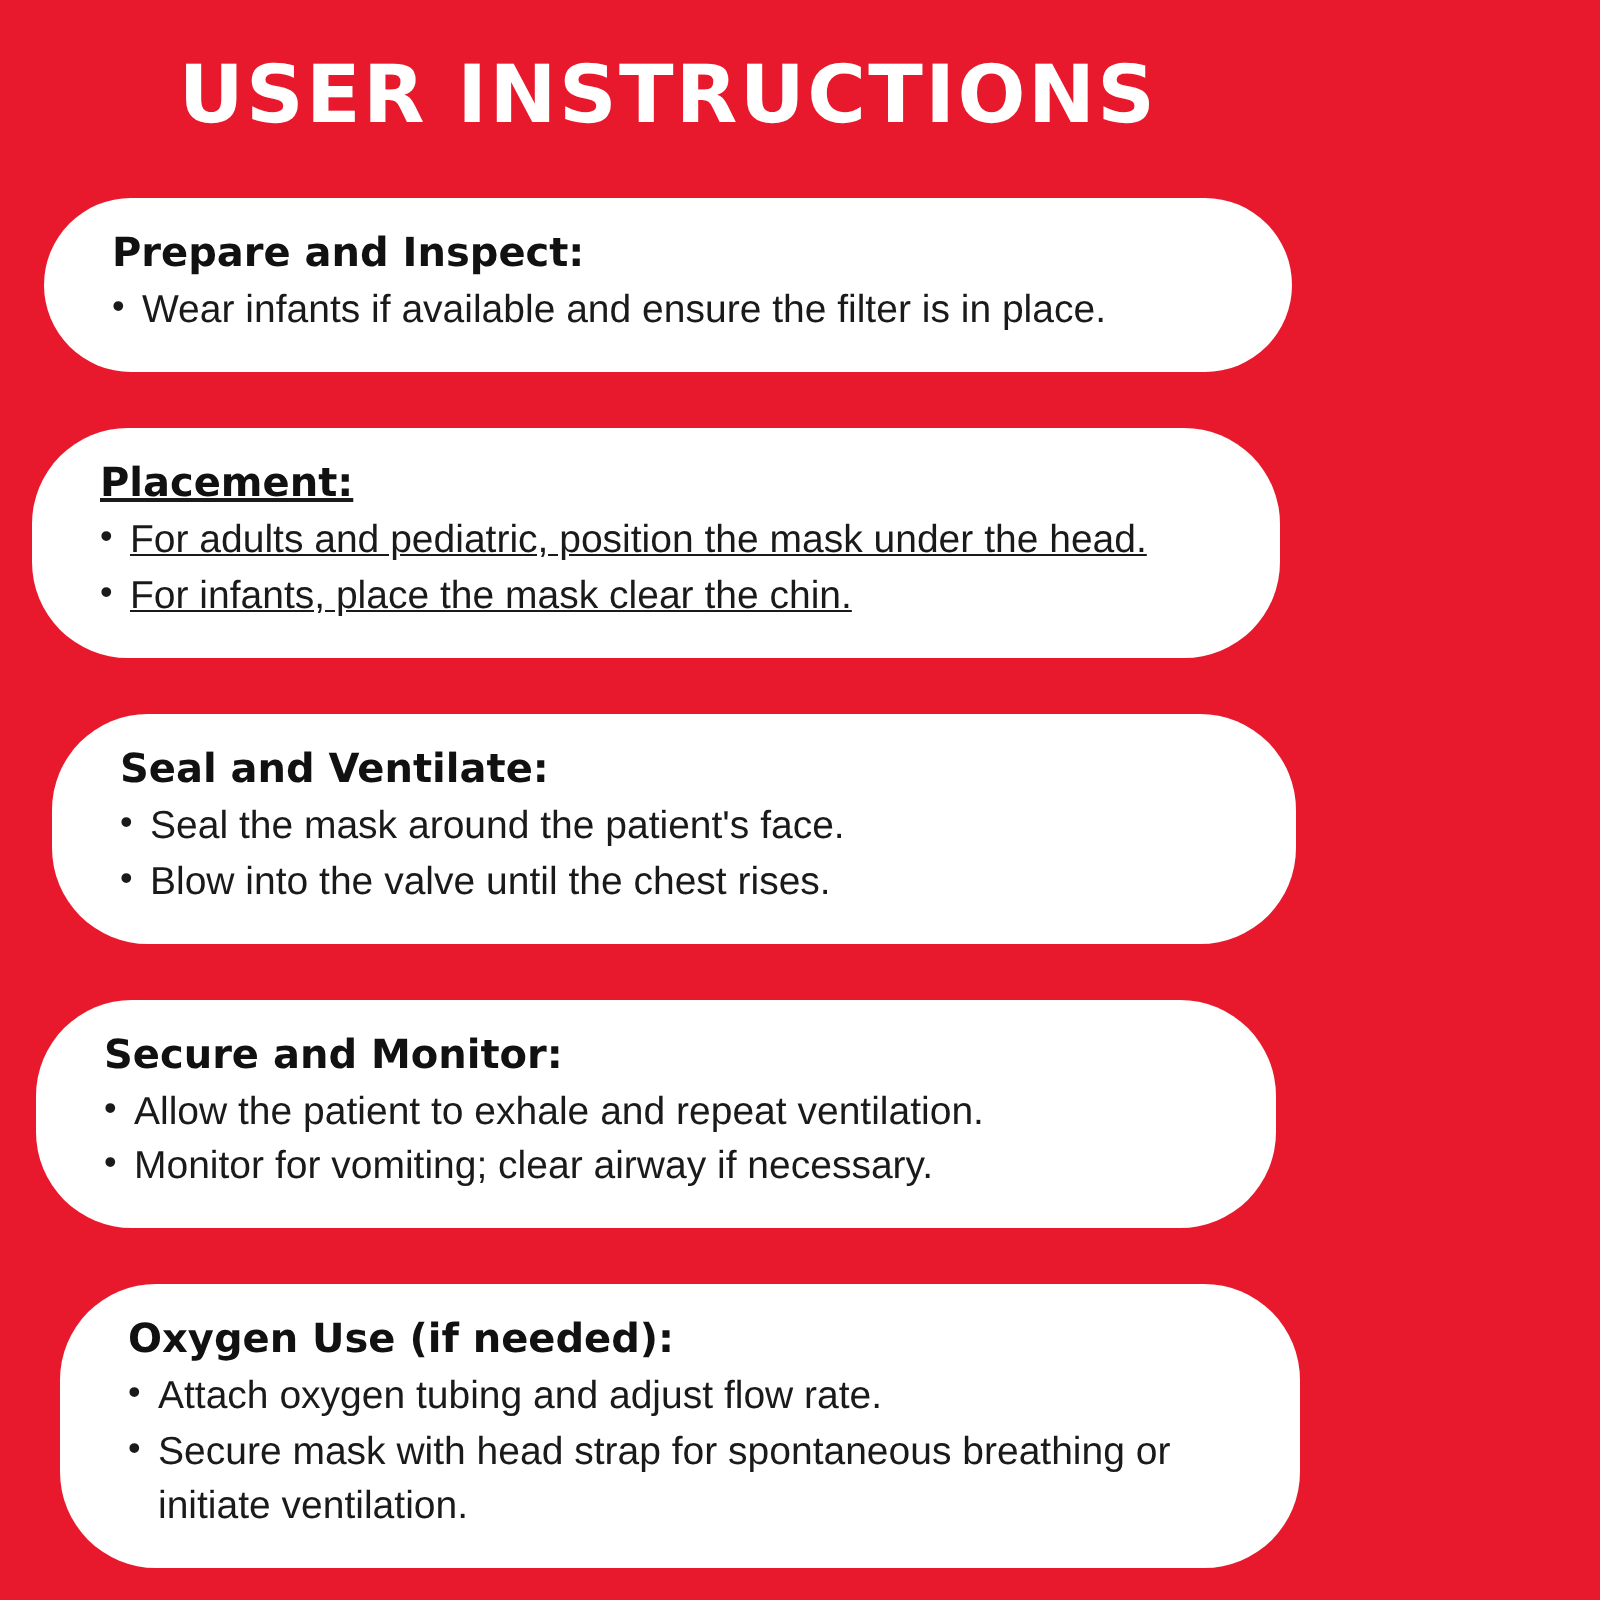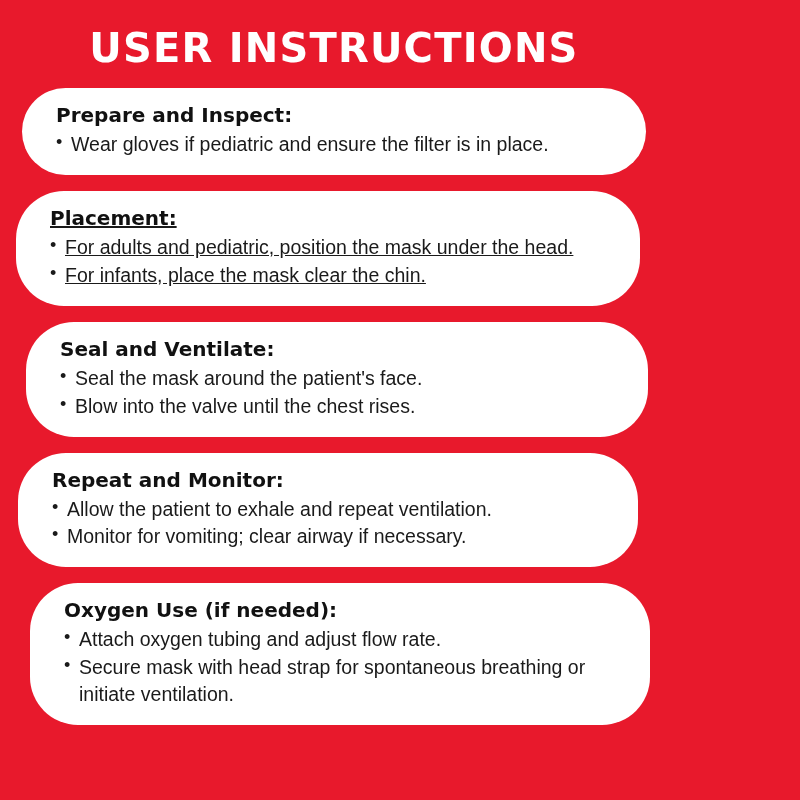--- a/index.html
+++ b/index.html
@@ -33,21 +33,22 @@
     margin-bottom: 18px;
     text-align: center;
     line-height: 1.1;
     font-family: "DejaVu Sans", sans-serif;
   }
   .cards {
     width: 100%;
     display: flex;
     flex-direction: column;
     align-items: stretch;
-    gap: 16px;
+    gap: 28px;
+    margin-top: 11px;
   }
   .card {
     background: #ffffff;
     border-radius: 48px;
     padding: 14px 34px 16px 34px;
     box-sizing: border-box;
     color: #1a1a1a;
   }
   .card-1 { margin: 0 22px 0 22px; }
   .card-2 { margin: 0 28px 0 16px; text-decoration: underline; }
@@ -90,42 +91,42 @@
 
 <div class="page">
 
   <div class="title">USER INSTRUCTIONS</div>
 
   <div class="cards">
 
     <div class="card card-1">
       <div class="card-heading">Prepare and Inspect:</div>
       <ul class="bullets">
-        <li class="bullet">Wear gloves if pediatric and ensure the filter is in place.</li>
+        <li class="bullet">Wear infants if available and ensure the filter is in place.</li>
       </ul>
     </div>
 
     <div class="card card-2">
       <div class="card-heading">Placement:</div>
       <ul class="bullets">
         <li class="bullet">For adults and pediatric, position the mask under the head.</li>
         <li class="bullet">For infants, place the mask clear the chin.</li>
       </ul>
     </div>
 
     <div class="card card-3">
       <div class="card-heading">Seal and Ventilate:</div>
       <ul class="bullets">
         <li class="bullet">Seal the mask around the patient's face.</li>
         <li class="bullet">Blow into the valve until the chest rises.</li>
       </ul>
     </div>
 
     <div class="card card-4">
-      <div class="card-heading">Repeat and Monitor:</div>
+      <div class="card-heading">Secure and Monitor:</div>
       <ul class="bullets">
         <li class="bullet">Allow the patient to exhale and repeat ventilation.</li>
         <li class="bullet">Monitor for vomiting; clear airway if necessary.</li>
       </ul>
     </div>
 
     <div class="card card-5">
       <div class="card-heading">Oxygen Use (if needed):</div>
       <ul class="bullets">
         <li class="bullet">Attach oxygen tubing and adjust flow rate.</li>

